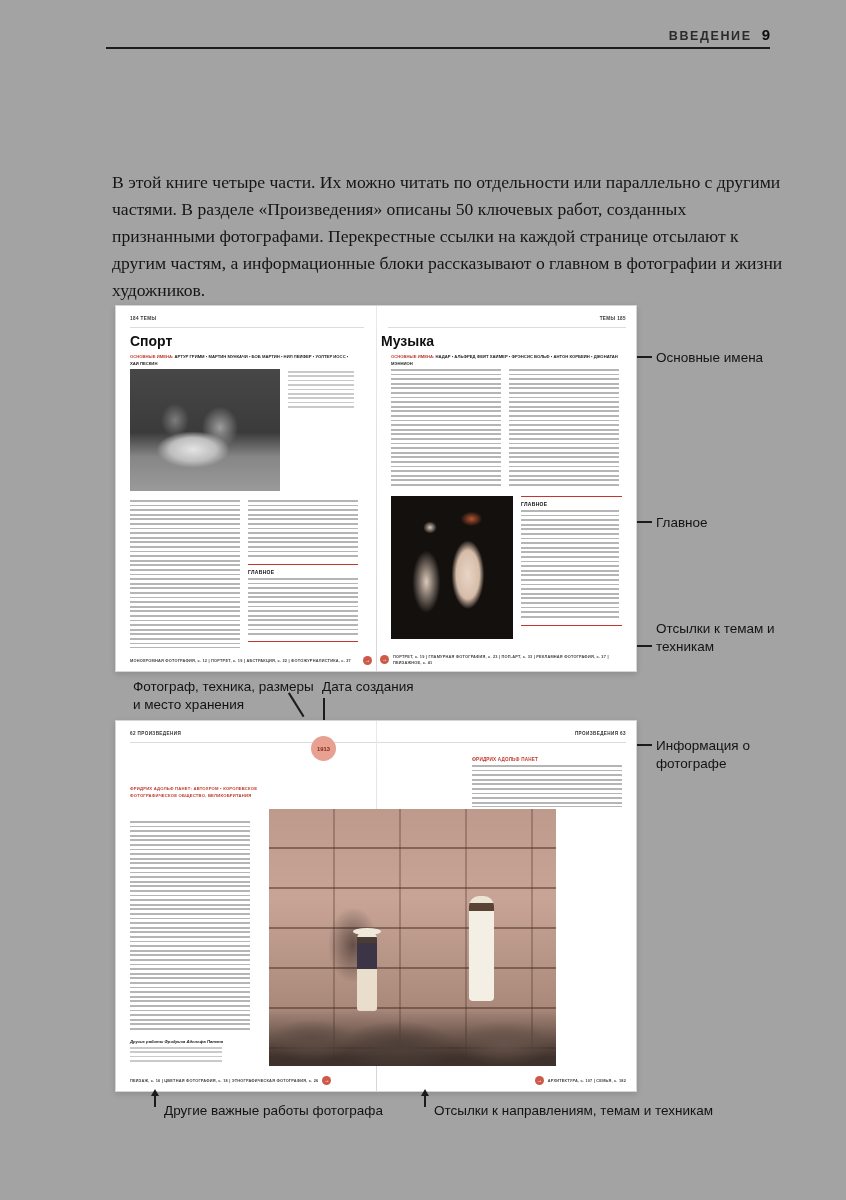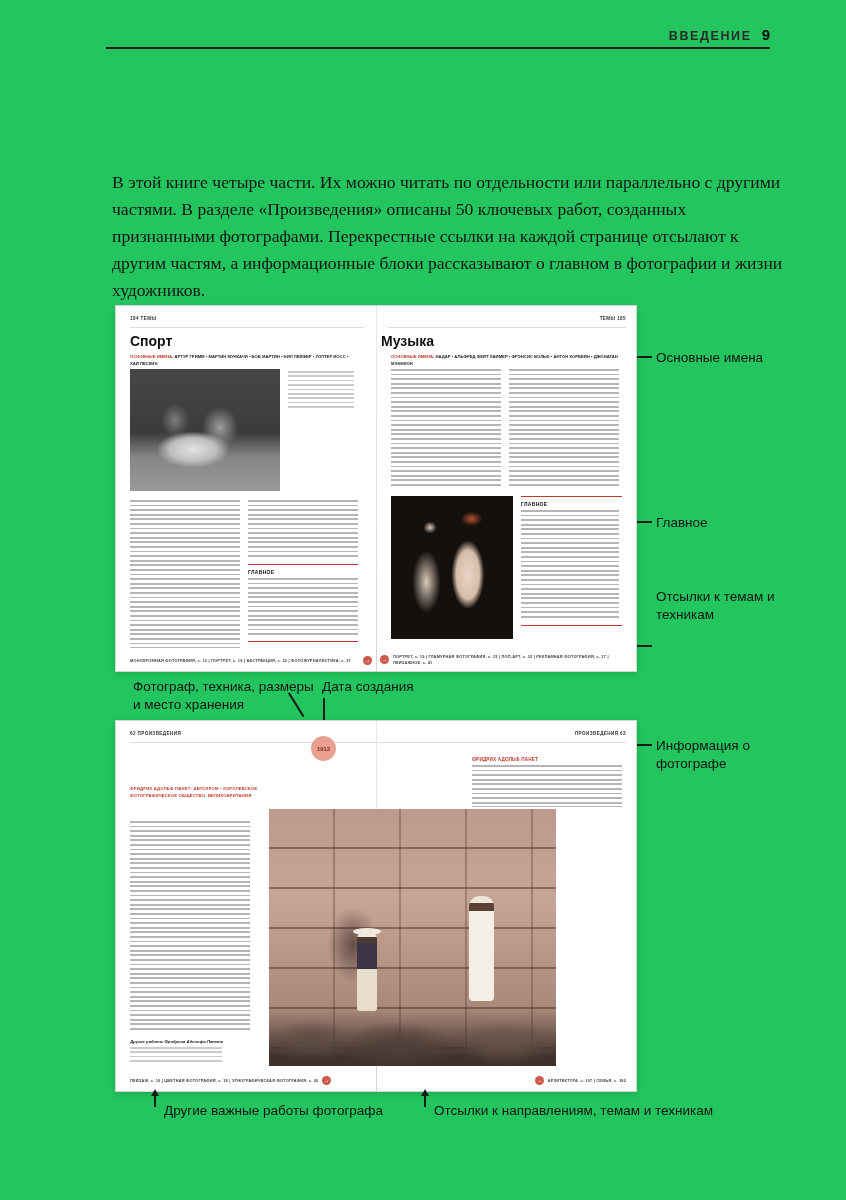--- a/index.html
+++ b/index.html
@@ -1,16 +1,16 @@
 <!DOCTYPE html>
 <html><head>
 <meta charset="utf-8">
 <style>
   html,body{margin:0;padding:0;background:#eceff1;}
-  .page{position:relative;width:846px;height:1200px;background:#22c55e;font-family:"Liberation Sans",sans-serif;color:#141414;overflow:hidden;}
+  .page{position:relative;width:846px;height:1200px;background:#a3a3a3;font-family:"Liberation Sans",sans-serif;color:#141414;overflow:hidden;}
 
   
   .hdr{position:absolute;top:26px;right:76px;display:flex;align-items:baseline;gap:10px;}
   .hdr .sec{font-size:12.5px;font-weight:bold;letter-spacing:1.6px;color:#2b2b2b;}
   .hdr .num{font-size:15px;font-weight:bold;color:#0d0d0d;}
   .hdr-rule{position:absolute;left:106px;right:76px;top:47px;height:1.5px;background:#1c1c1c;}
 
   .main-title{position:absolute;left:104px;top:72px;margin:0;font-size:41px;font-weight:bold;letter-spacing:-0.6px;color:#101010;}
 
   .intro{position:absolute;left:106px;top:163px;width:672px;margin:6px;font-family:"Liberation Serif",serif;font-size:17.6px;line-height:1.54;color:#151515;}
@@ -157,21 +157,21 @@
       </div>
     </div>
   </section>
 
   <div class="ann" style="left:656px;top:349px">Основные имена</div>
   <div class="conn connh" style="left:637px;top:356px"></div>
 
   <div class="ann" style="left:656px;top:514px">Главное</div>
   <div class="conn connh" style="left:637px;top:521px"></div>
 
-  <div class="ann" style="left:656px;top:588px;width:132px">Отсылки к темам и техникам</div>
+  <div class="ann" style="left:656px;top:620px;width:132px">Отсылки к темам и техникам</div>
   <div class="conn connh" style="left:637px;top:645px"></div>
 
   <div class="ann" style="left:133px;top:678px;width:188px">Фотограф, техника, размеры и место хранения</div>
   <div class="conn-diag"></div>
 
   <div class="ann" style="left:322px;top:678px">Дата создания</div>
   <div class="conn connv" style="left:323px;top:698px;height:34px"></div>
 
   <div class="ann" style="left:656px;top:737px;width:112px">Информация о фотографе</div>
   <div class="conn connh" style="left:637px;top:744px"></div>

